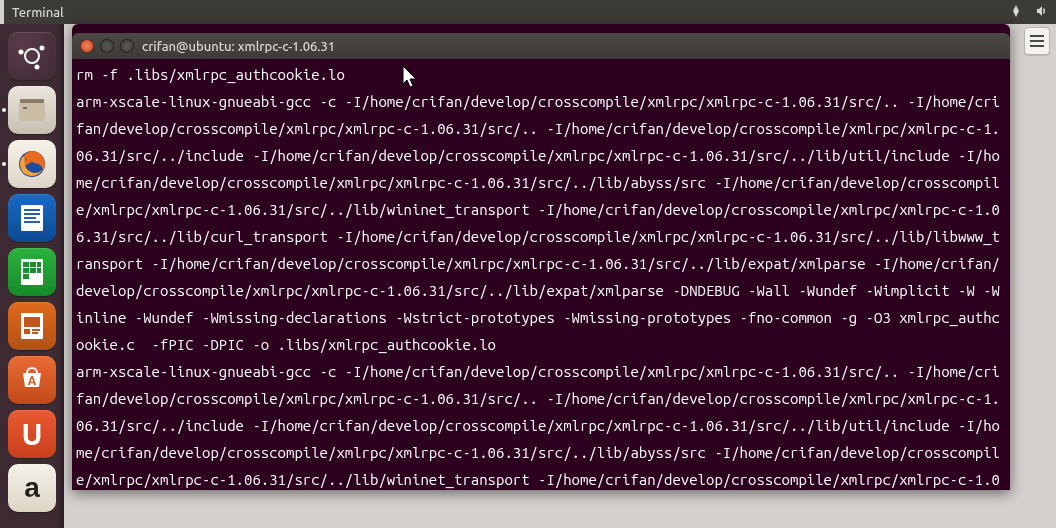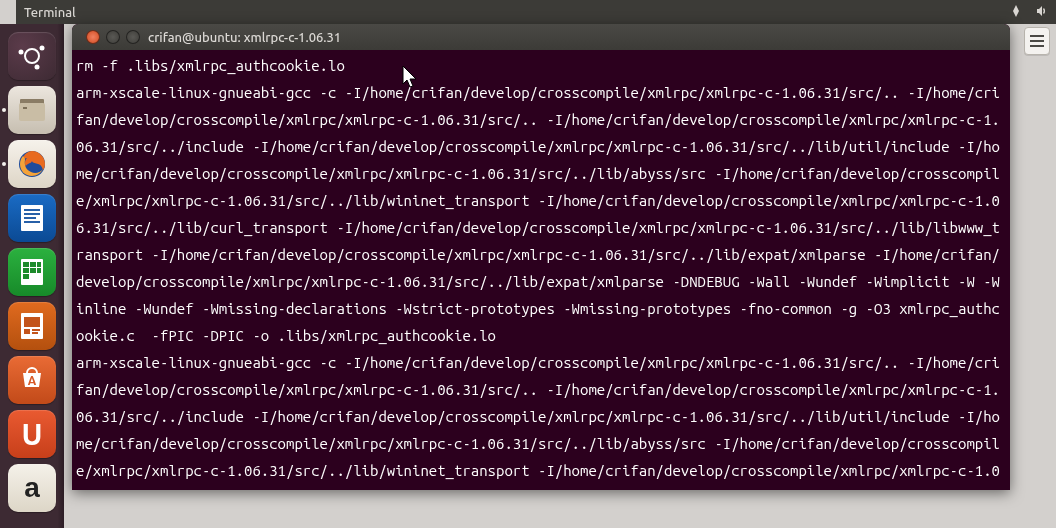--- a/index.html
+++ b/index.html
@@ -6,21 +6,21 @@
 body {
   width: 1056px; height: 528px;
   background: #d3d0cd;
   font-family: Ubuntu, "Segoe UI", sans-serif;
   overflow: hidden;
   position: relative;
 }
 
 
 .menubar {
-  position: absolute; top: 0; left: 16px; right: 0; height: 24px;
+  position: absolute; top: 0; left: 4px; right: 0; height: 24px;
   background: #3c3b37;
   display: flex; align-items: center;
   color: #d9d6d2; font-size: 13px; font-weight: 500;
   padding-left: 8px;
 }
 .menubar-right { position: absolute; right: 6px; top: 0; height: 24px; display: flex; align-items: center; gap: 10px; }
 .menubar-right svg { fill: #d9d6d2; }
 
 
 .launcher {
@@ -71,22 +71,22 @@
   width: 938px; height: 466px;
   background: #2c001e;
   border-radius: 6px 6px 0 0;
   box-shadow: 0 3px 14px rgba(0,0,0,.5);
   overflow: hidden;
 }
 .term-titlebar {
   height: 26px;
   background: linear-gradient(#4a4945, #3c3b37);
   display: flex; align-items: center; gap: 8px;
-  padding: 0 14px;
-  border-top-left-radius: 6px; border-top-right-radius: 6px;
+  padding: 0 8px;
+  border-top-left-radius: 6px; border-top-right-radius: 6px; margin-top: 9px;
 }
 .window-controls { display: flex; gap: 6px; }
 .wc { width: 14px; height: 14px; border-radius: 50%; border: 1px solid rgba(0,0,0,.5); }
 .wc.close { background: radial-gradient(#f08060, #d14a20); }
 .wc.min, .wc.max { background: radial-gradient(#5a5955, #3e3d39); }
 .term-title { color: #dcd9d5; font-size: 13px; font-weight: 500; }
 
 .term-body {
   font-family: "Ubuntu Mono", "DejaVu Sans Mono", monospace;
   font-size: 15px;

